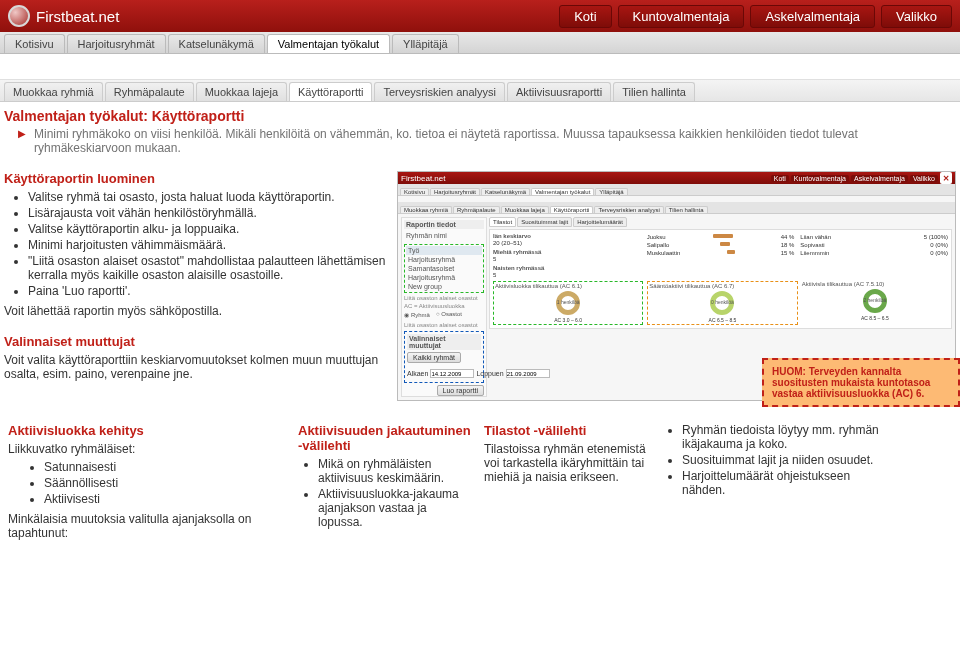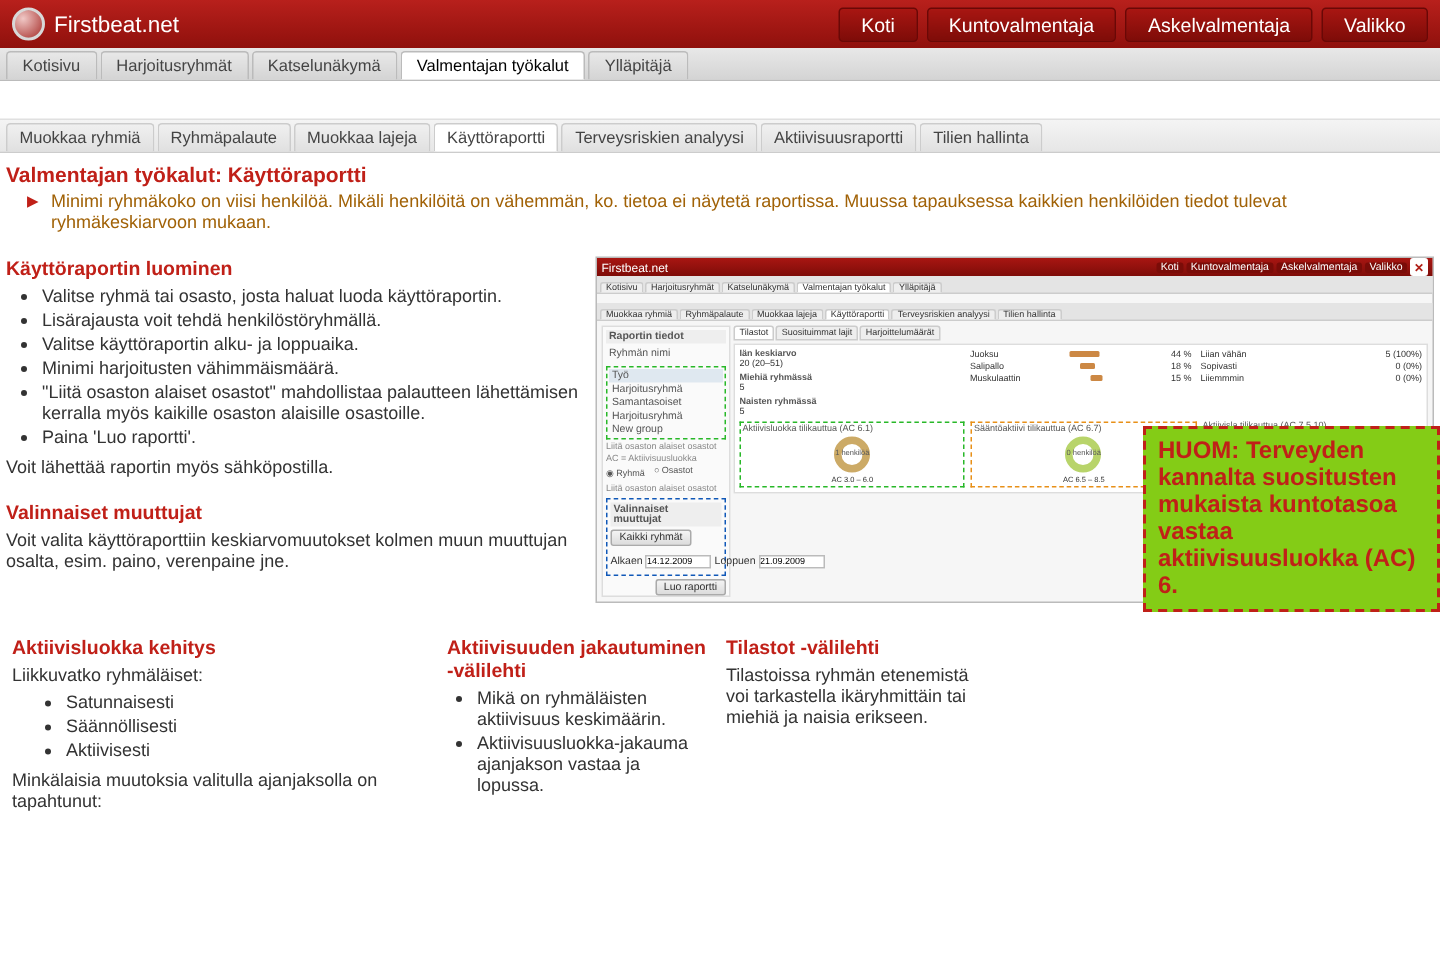--- a/index.html
+++ b/index.html
@@ -80,21 +80,21 @@
     padding: 6px 4px 8px 4px;
   }
   .page-title {
     color: #c02018;
     font-weight: bold;
     font-size: 14px;
     margin-bottom: 3px;
   }
   .page-sub {
     font-size: 12px;
-    color: #a16207;
+    color: #737373;
     padding-left: 30px;
     position: relative;
   }
   .page-sub::before {
     content: "▶";
     color: #c02018;
     position: absolute;
     left: 14px;
     font-size: 10px;
     top: 1px;
@@ -160,24 +160,24 @@
   .overlay-box1 { position: absolute; border: 1px dashed #28b828; }
   
   
   .huom {
     border: 2px dashed #c02018;
     padding: 6px 8px;
     position: absolute;
     right: -4px;
     bottom: -6px;
     width: 198px;
-    background: #84cc16;
+    background: #fdba74;
     color: #c02018;
     font-weight: bold;
-    font-size: 16px;
+    font-size: 10px;
   }
   
   
   .var-block { width: 385px; margin-top: 16px; }
   
   
   .bottomrow {
     display: flex;
     gap: 12px;
     padding: 14px 8px 10px 8px;
@@ -231,21 +231,21 @@
   <div class="page-sub">Minimi ryhmäkoko on viisi henkilöä. Mikäli henkilöitä on vähemmän, ko. tietoa ei näytetä raportissa. Muussa tapauksessa kaikkien henkilöiden tiedot tulevat ryhmäkeskiarvoon mukaan.</div>
 </div>
 
 <div class="midrow">
 
   <div class="leftcol">
     <div>
       <div class="section-head">Käyttöraportin luominen</div>
       <ul class="blist">
         <li>Valitse ryhmä tai osasto, josta haluat luoda käyttöraportin.</li>
-        <li>Lisärajausta voit tehdä henkilöstöryhmällä.</li>
+        <li>Lisärajausta voit vähän henkilöstöryhmällä.</li>
         <li> Valitse käyttöraportin alku- ja loppuaika.</li>
         <li>Minimi harjoitusten vähimmäismäärä.</li>
         <li>"Liitä osaston alaiset osastot" mahdollistaa palautteen lähettämisen kerralla myös kaikille osaston alaisille osastoille.</li>
         <li>Paina 'Luo raportti'.</li>
       </ul>
       <div class="line">Voit lähettää raportin myös sähköpostilla.</div>
     </div>
 
     <div class="var-block">
       <div class="section-head">Valinnaiset muuttujat</div>
@@ -412,14 +412,19 @@
       <li>Aktiivisuusluokka-jakauma ajanjakson vastaa ja lopussa.</li>
     </ul>
   </div>
 
   <div class="bcol bcol3">
     <div class="section-head">Tilastot -välilehti</div>
     <div class="line">Tilastoissa ryhmän etenemistä voi tarkastella ikäryhmittäin tai miehiä ja naisia erikseen.</div>
   </div>
 
   <div class="bcol bcol4">
+    <ul class="blist">
+      <li>Ryhmän tiedoista löytyy mm. ryhmän ikäjakauma ja koko.</li>
+      <li>Suosituimmat lajit ja niiden osuudet.</li>
+      <li>Harjoittelumäärät ohjeistukseen nähden.</li>
+    </ul>
   </div>
 </div>
 
 </body></html>

